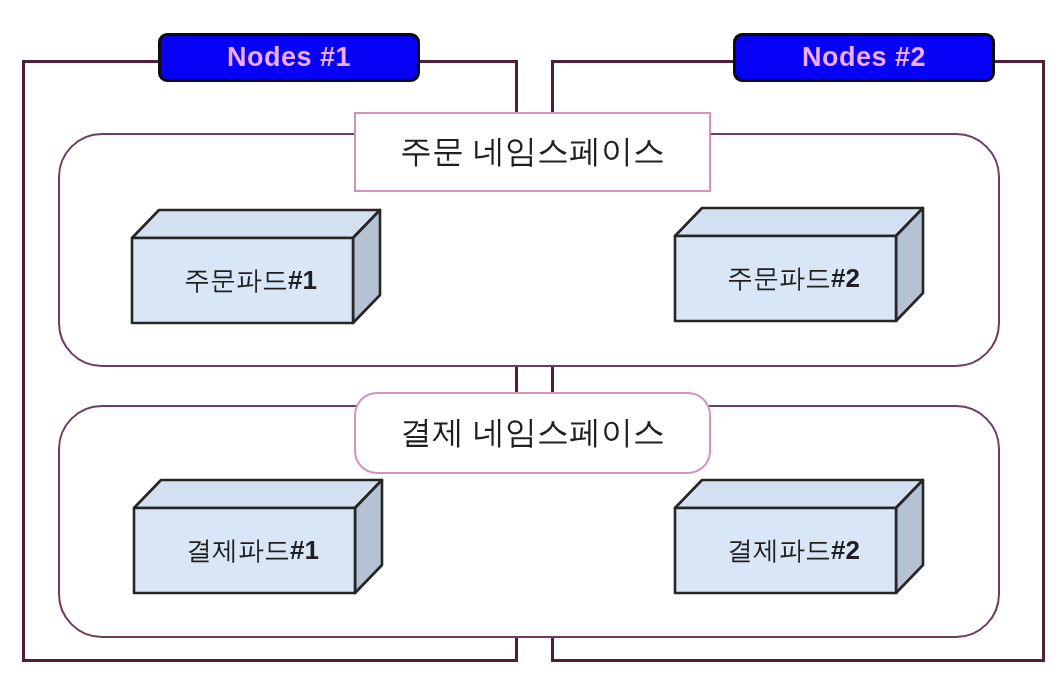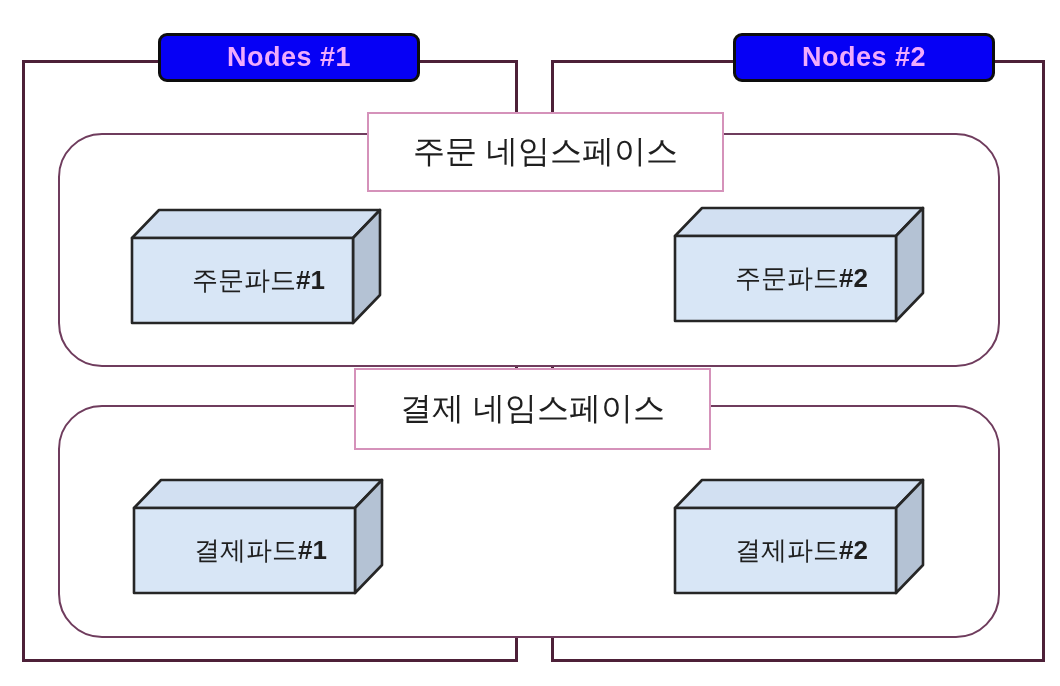--- a/index.html
+++ b/index.html
@@ -59,35 +59,35 @@
 
   
   .ns-label{
     left:354px;width:357px;height:80px;
     background:#ffffff;
     border:2px solid var(--label-border);
     display:flex;align-items:center;justify-content:center;
     font-size:32px;color:var(--text-dark);
     z-index:5;
   }
-  #ns1-label{top:112px;margin-left:13px;}
-  #ns2-label{top:368px;height:82px;}
+  #ns1-label{top:112px;}
+  #ns2-label{top:392px;height:82px;border-radius:23px;}
 
   
   .pod{
     width:248px;height:113px;
     z-index:6;
   }
   .pod svg{position:absolute;left:0;top:0;width:100%;height:100%;overflow:visible;}
   .pod .face{stroke:var(--pod-border);stroke-width:2.6;stroke-linejoin:round;}
   .pod .front{fill:var(--pod-fill);}
   .pod .top{fill:var(--pod-top);}
   .pod .side{fill:var(--pod-side);}
   .pod-label{
-    position:absolute;left:16px;top:28px;width:221px;height:85px;
+    position:absolute;left:8px;top:28px;width:221px;height:85px;
     display:flex;align-items:center;justify-content:center;
     font-size:26px;color:var(--text-dark);
   }
   .pod-label .suffix{font-weight:bold;}
   #pod1{left:132px;top:210px;}
   #pod2{left:675px;top:208px;}
   #pod3{left:134px;top:480px;}
   #pod4{left:675px;top:480px;}
 </style>
 </head>

